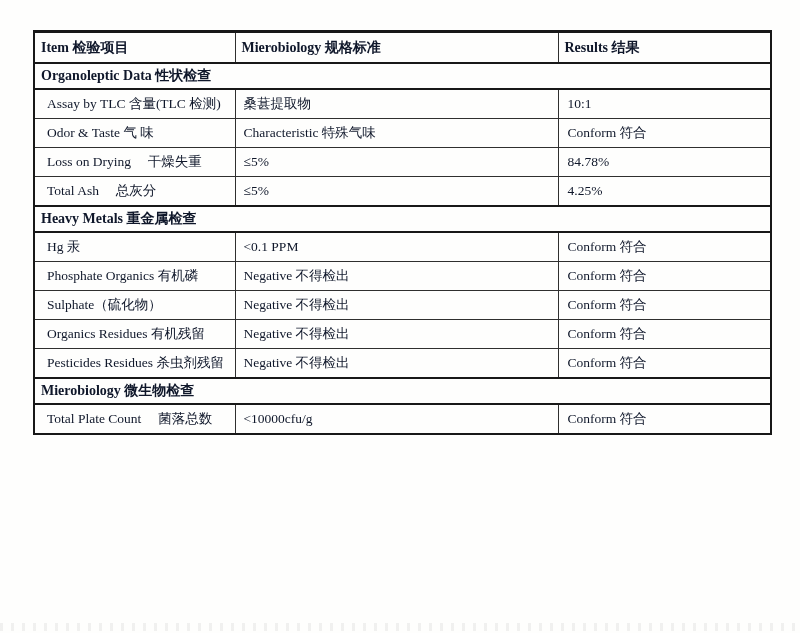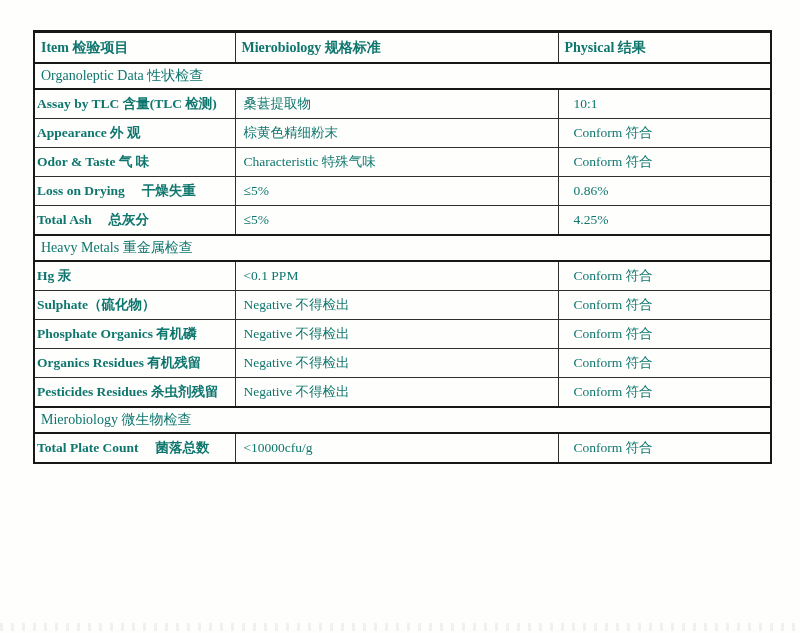--- a/index.html
+++ b/index.html
@@ -6,21 +6,21 @@
     margin: 0;
     padding: 0;
     background: #ffffff;
   }
   .page {
     position: relative;
     width: 800px;
     height: 633px;
     background: #fefefd;
     font-family: "Liberation Serif", "DejaVu Serif", serif;
-    color: #0f766e;
+    color: #0f172a;
     overflow: hidden;
   }
   
   .page::after {
     content: "";
     position: absolute;
     left: 0; right: 0; bottom: 2px;
     height: 8px;
     background: repeating-linear-gradient(90deg,
       rgba(120,120,120,0.10) 0 3px, rgba(255,255,255,0) 3px 11px);
@@ -45,26 +45,26 @@
     white-space: nowrap;
     overflow: hidden;
   }
   .coa th {
     text-align: left;
     font-weight: bold;
     font-size: 14px;
     height: 25px;
     border-bottom: 2px solid #181818;
   }
-  .coa td.c1 { padding-left: 2px; font-weight: bold; }
+  .coa td.c1 { padding-left: 12px; }
   .coa td.c2 { padding-left: 8px; }
-  .coa td.c3 { padding-left: 15px; }
+  .coa td.c3 { padding-left: 9px; }
   .coa tr.data-row td { height: 24px; }
   .coa tr.section-row td {
-    font-weight: normal;
+    font-weight: bold;
     font-size: 14px;
     height: 20px;
     border-top: 2px solid #181818;
     border-bottom: 2px solid #181818;
     padding-left: 6px;
   }
 </style>
 </head>
 <body>
 
@@ -72,67 +72,62 @@
   <table class="coa">
     <colgroup>
       <col style="width:201px">
       <col style="width:323px">
       <col style="width:213px">
     </colgroup>
     <thead>
       <tr>
         <th>Item 检验项目</th>
         <th>Mierobiology 规格标准</th>
-        <th>Physical 结果</th>
+        <th>Results 结果</th>
       </tr>
     </thead>
     <tbody id="coa-body">
         <tr class="section-row">
           <td colspan="3">Organoleptic Data 性状检查</td>
         </tr>
         <tr class="data-row">
           <td class="c1">Assay by TLC 含量(TLC 检测)</td>
           <td class="c2">桑葚提取物</td>
           <td class="c3">10:1</td>
         </tr>
         <tr class="data-row">
-          <td class="c1">Appearance 外 观</td>
-          <td class="c2">棕黄色精细粉末</td>
-          <td class="c3">Conform 符合</td>
-        </tr>
-        <tr class="data-row">
           <td class="c1">Odor &amp; Taste 气 味</td>
           <td class="c2">Characteristic 特殊气味</td>
           <td class="c3">Conform 符合</td>
         </tr>
         <tr class="data-row">
           <td class="c1">Loss on Drying　 干燥失重</td>
           <td class="c2">≤5%</td>
-          <td class="c3">0.86%</td>
+          <td class="c3">84.78%</td>
         </tr>
         <tr class="data-row">
           <td class="c1">Total Ash　 总灰分</td>
           <td class="c2">≤5%</td>
           <td class="c3">4.25%</td>
         </tr>
         <tr class="section-row">
           <td colspan="3">Heavy Metals 重金属检查</td>
         </tr>
         <tr class="data-row">
           <td class="c1">Hg 汞</td>
           <td class="c2">&lt;0.1 PPM</td>
           <td class="c3">Conform 符合</td>
         </tr>
         <tr class="data-row">
-          <td class="c1">Sulphate（硫化物）</td>
+          <td class="c1">Phosphate Organics 有机磷</td>
           <td class="c2">Negative 不得检出</td>
           <td class="c3">Conform 符合</td>
         </tr>
         <tr class="data-row">
-          <td class="c1">Phosphate Organics 有机磷</td>
+          <td class="c1">Sulphate（硫化物）</td>
           <td class="c2">Negative 不得检出</td>
           <td class="c3">Conform 符合</td>
         </tr>
         <tr class="data-row">
           <td class="c1">Organics Residues 有机残留</td>
           <td class="c2">Negative 不得检出</td>
           <td class="c3">Conform 符合</td>
         </tr>
         <tr class="data-row">
           <td class="c1">Pesticides Residues 杀虫剂残留</td>

